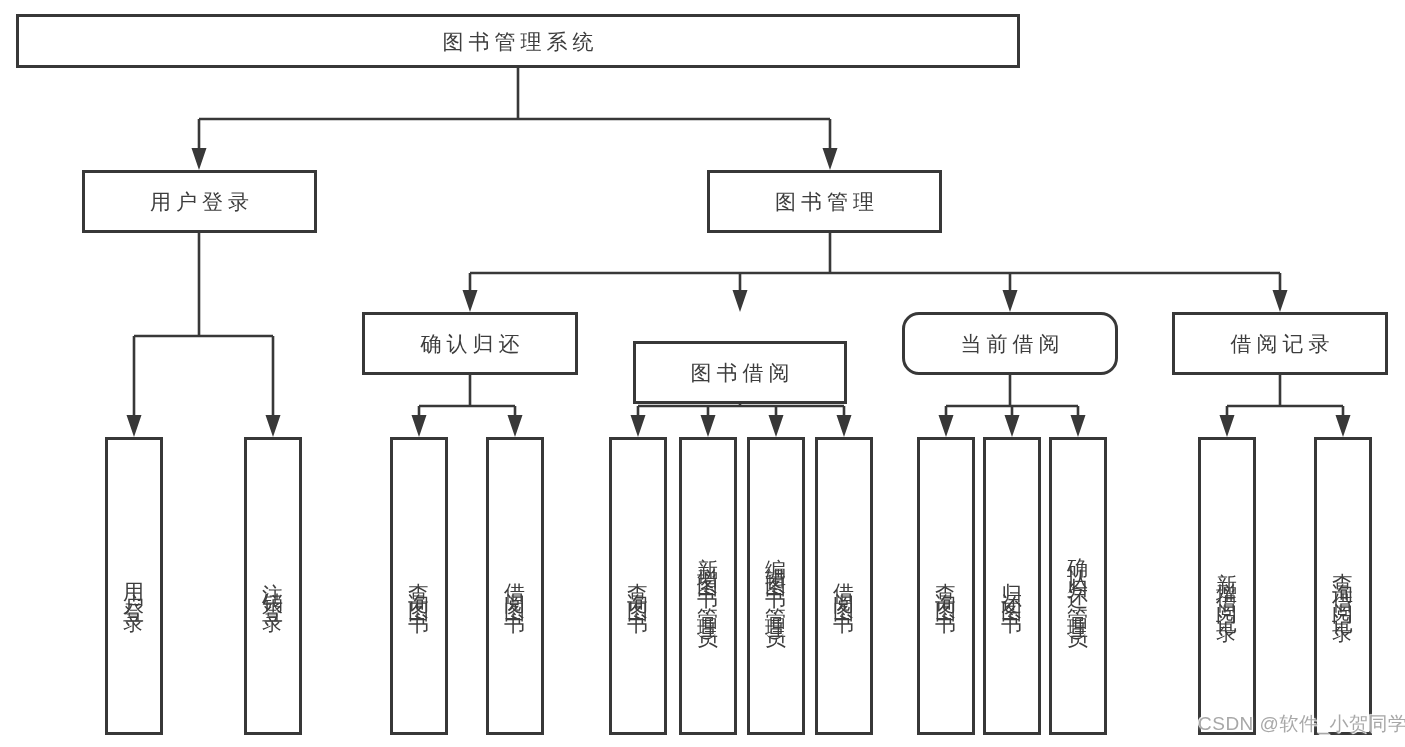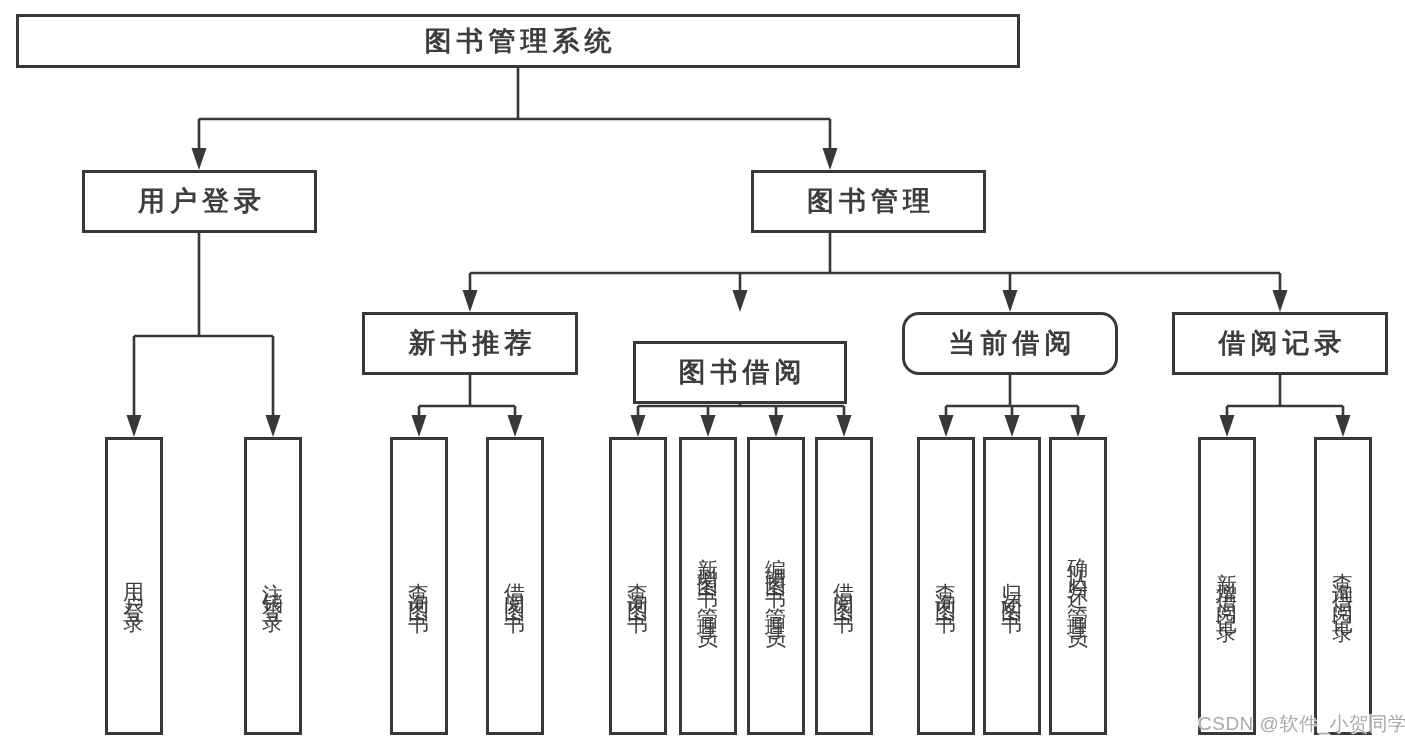--- a/index.html
+++ b/index.html
@@ -7,31 +7,31 @@
     position:relative;width:1405px;height:747px;background:#ffffff;
     font-family:"Liberation Sans",sans-serif;overflow:hidden;
   }
   .wires{position:absolute;left:0;top:0;z-index:1;}
   .box{
     position:absolute;box-sizing:border-box;background:#ffffff;
     border:3px solid #383838;display:flex;align-items:center;justify-content:center;
     color:#3d3d3d;z-index:2;
   }
   .hbox span{
-    font-size:27px;letter-spacing:5px;text-indent:5px;white-space:nowrap;line-height:1;font-weight:bold;
+    font-size:21px;letter-spacing:5px;text-indent:5px;white-space:nowrap;line-height:1;
   }
   .vbox span{
     writing-mode:vertical-rl;text-orientation:mixed;
     font-size:21px;letter-spacing:10px;line-height:1;white-space:nowrap;
   }
   
   .n-root{left:16px;top:14px;width:1004px;height:54px;}
   
   .n-user{left:82px;top:170px;width:235px;height:63px;}
-  .n-mgmt{left:751px;top:170px;width:235px;height:63px;align-items:center;}
+  .n-mgmt{left:707px;top:170px;width:235px;height:63px;align-items:center;}
   
   .n-nb{left:362px;top:312px;width:216px;height:63px;}
   .n-bb{left:633px;top:312px;width:214px;height:63px;margin-top:29px;}
   .n-cb{left:902px;top:312px;width:216px;height:63px;border-radius:17px;}
   .n-br{left:1172px;top:312px;width:216px;height:63px;text-align:center;}
   
   .leaf{top:437px;width:58px;height:298px;}
   .l-u1{left:105px;} .l-u2{left:244px;}
   .l-n1{left:390px;} .l-n2{left:486px;}
   .l-b1{left:609px;} .l-b2{left:679px;} .l-b3{left:747px;} .l-b4{left:815px;}
@@ -73,21 +73,21 @@
   </div>
 
   <div class="box hbox n-user">
     <span>用户登录</span>
   </div>
   <div class="box hbox n-mgmt">
     <span>图书管理</span>
   </div>
 
   <div class="box hbox n-nb">
-    <span>新书推荐</span>
+    <span>确认归还</span>
   </div>
   <div class="box hbox n-bb">
     <span>图书借阅</span>
   </div>
   <div class="box hbox n-cb">
     <span>当前借阅</span>
   </div>
   <div class="box hbox n-br">
     <span>借阅记录</span>
   </div>

